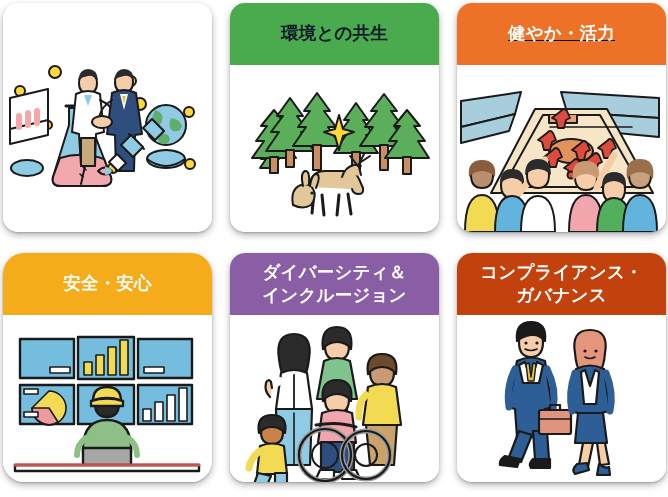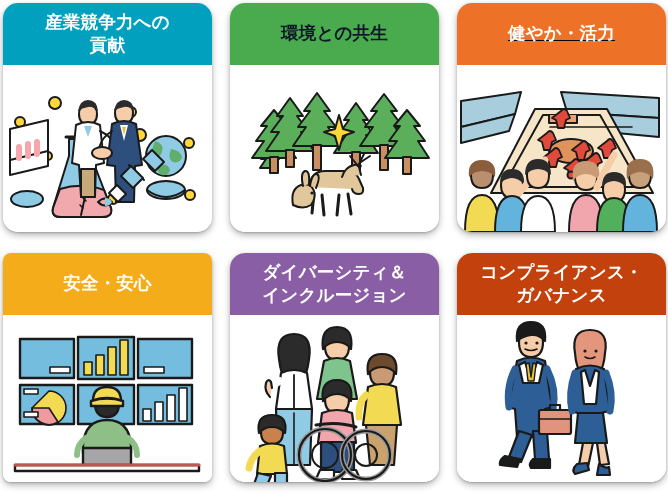--- a/index.html
+++ b/index.html
@@ -67,24 +67,20 @@
     width: 100%;
     height: 100%;
   }
 </style>
 </head>
 <body style="background: rgb(255, 255, 255);">
 
 <div class="board">
 
   <div class="card" style="border-radius: 15px;">
-    <div class="card-header" style="background-color: rgb(0, 160, 190);">
-      <div class="card-title" style="color: rgb(255, 255, 255);">産業競争力への
-貢献</div>
-    </div>
     <div class="card-body">
       <svg class="illus" viewBox="0 0 209 167" xmlns="http://www.w3.org/2000/svg">
         <g stroke="#1a1a1a" stroke-width="2" stroke-linejoin="round" stroke-linecap="round">
 
           <circle cx="17" cy="57" r="5" fill="#FFD83B"></circle>
           <circle cx="52" cy="38" r="6" fill="#FFD83B"></circle>
           <circle cx="45" cy="91" r="4" fill="#FFD83B"></circle>
           <circle cx="128" cy="47" r="5" fill="#FFD83B"></circle>
           <circle cx="137" cy="70" r="6" fill="#FFD83B"></circle>
           <circle cx="186" cy="78" r="5" fill="#FFD83B"></circle>
@@ -249,21 +245,21 @@
 
             <path d="M172 110 q0 -11 11 -11 q11 0 11 11 q0 13 -11 13 q-11 0 -11 -13 Z" fill="#C9A07C"></path>
             <path d="M170 114 q-3 -20 13 -20 q16 0 13 20 q-5 -7 -13 -7 q-8 0 -13 7 Z" fill="#9A6F4B" stroke="none"></path>
             <path d="M166 167 q0 -37 17 -37 q17 0 17 37 Z" fill="#63B4DD"></path>
           </g>
         </g>
       </svg>
     </div>
   </div>
 
-  <div class="card" style="border-radius: 8px;">
+  <div class="card" style="border-radius: 21px;">
     <div class="card-header" style="background-color: rgb(245, 172, 27);">
       <div class="card-title" style="color: rgb(255, 255, 255);">安全・安心</div>
     </div>
     <div class="card-body">
       <svg class="illus" viewBox="0 0 209 167" xmlns="http://www.w3.org/2000/svg">
         <g stroke="#1a1a1a" stroke-width="2.4" stroke-linejoin="round" stroke-linecap="round">
 
           <rect x="17" y="24" width="54" height="39" fill="#74BDDE"></rect>
           <rect x="47" y="52" width="20" height="6" fill="#ffffff" stroke-width="1.6"></rect>
           <rect x="75" y="22" width="56" height="42" fill="#74BDDE"></rect>

